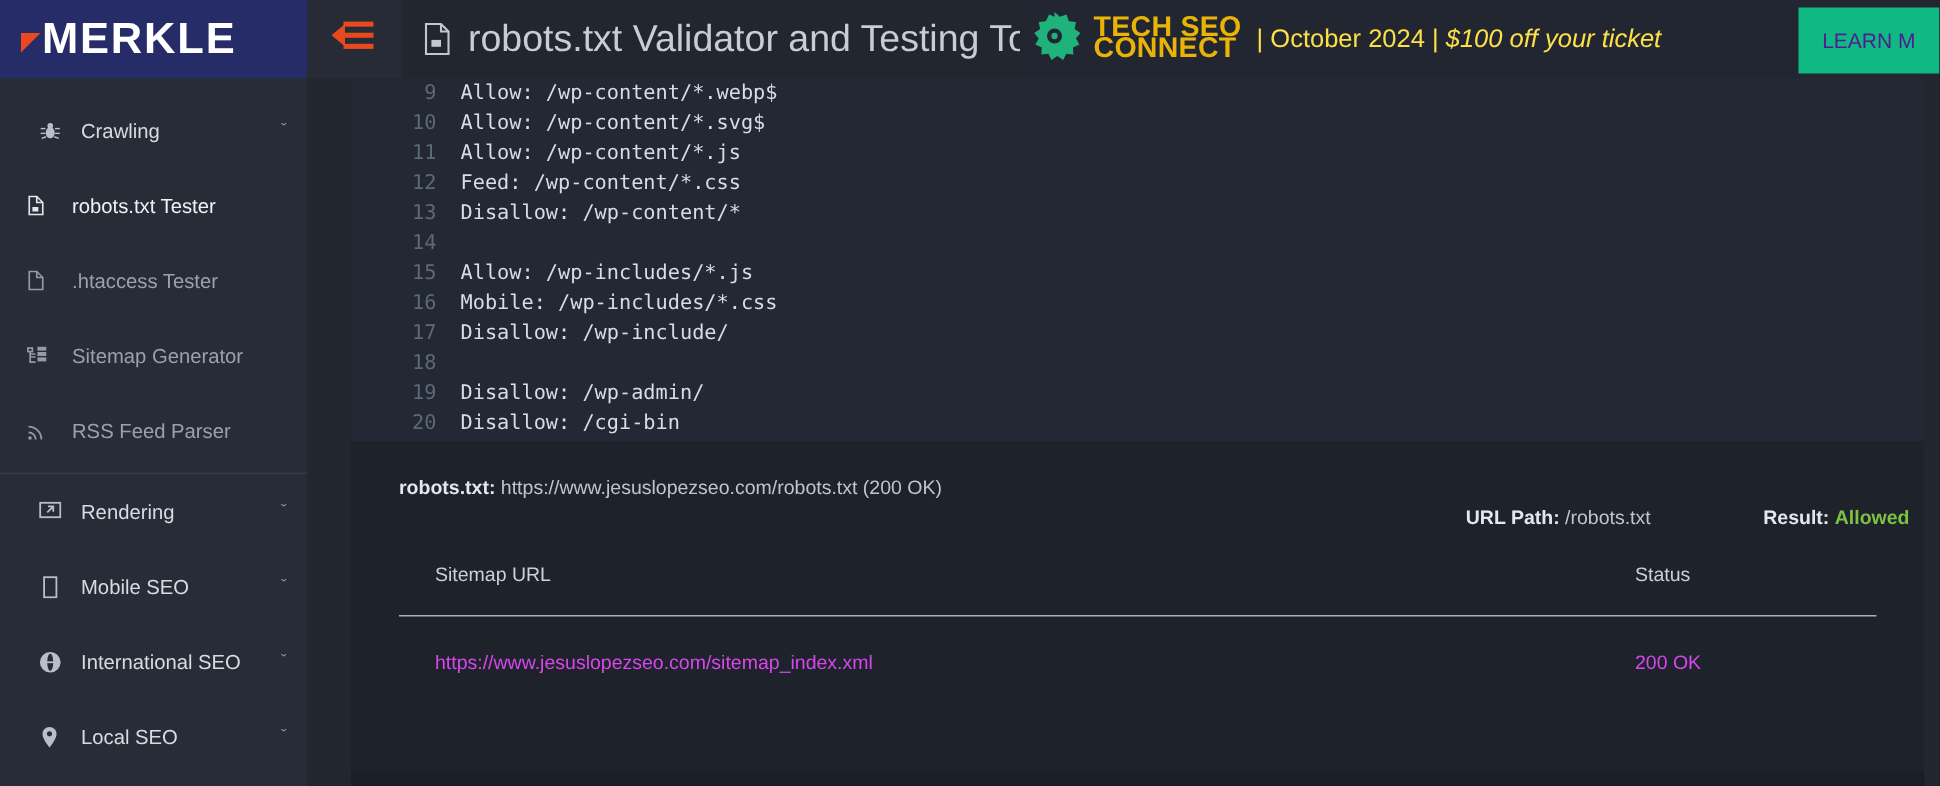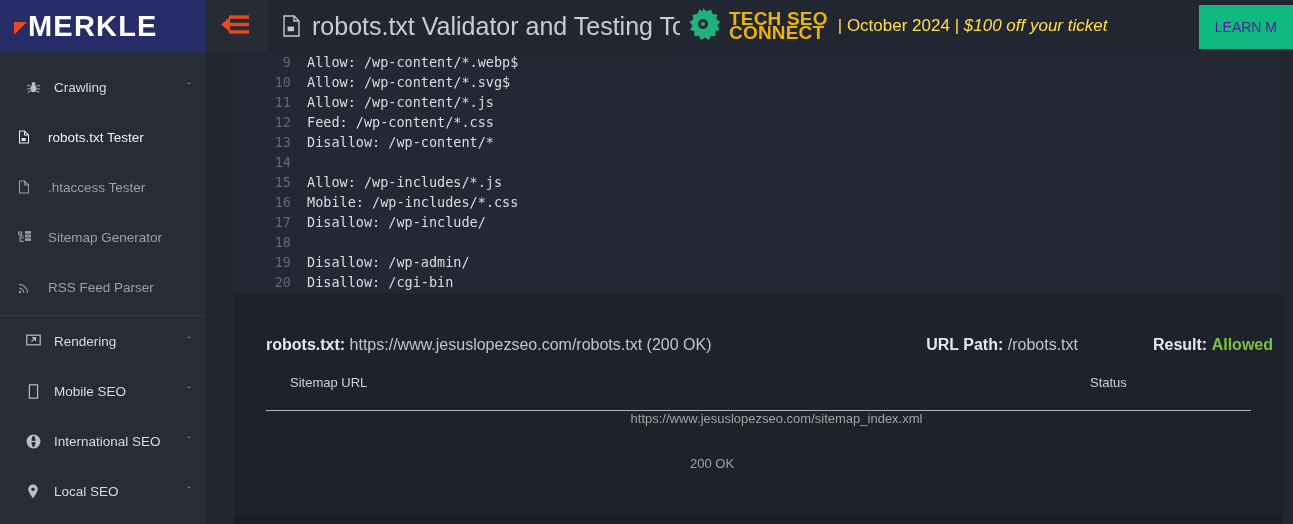--- a/index.html
+++ b/index.html
@@ -152,23 +152,23 @@
     width: 26px; text-align: right;
     color: #5b6a75; flex: none; margin-right: 16px;
   }
   .ct { color: #d8dde4; }
 
   
   .result-bar {
     position: absolute; left: 234px; top: 294px;
     width: 1049px; height: 60px;
     background: #1e222b;
-    display: flex; align-items: flex-end;
+    display: flex; align-items: center;
     padding-left: 32px; padding-right: 10px;
-    font-size: 16px;
+    font-size: 13px;
     color: #c3c8d0;
   }
   .rb-left { white-space: nowrap; }
   .rb-right {
     margin-left: auto; display: flex; align-items: center;
     white-space: nowrap;
     margin-top: 40px;
   }
   .rb-label { font-weight: bold; color: #e4e8ee; }
   .rb-val { color: #c0c5cd; }
@@ -180,21 +180,21 @@
     position: absolute; left: 234px; top: 354px;
     width: 1049px; height: 170px;
     background: #1e222b;
   }
   .sm-head, .sm-row {
     display: flex; align-items: center;
     padding-left: 56px; padding-right: 20px;
     font-size: 13px;
   }
   .sm-head { height: 56px; color: #ccd1d8; }
-  .sm-row { height: 60px; color: #a3a3a3; flex-direction: column; }
+  .sm-row { height: 60px; color: #d946ef; }
   .sm-c1 { flex: 1; }
   .sm-c2 { width: 173px; }
   .sm-rule { height: 1px; background: #a9b0ba; margin: 0 32px; }
 
   
   .bottom-strip {
     position: absolute; left: 234px; top: 514px;
     width: 1049px; height: 10px;
     background: #1a1e25;
   }

